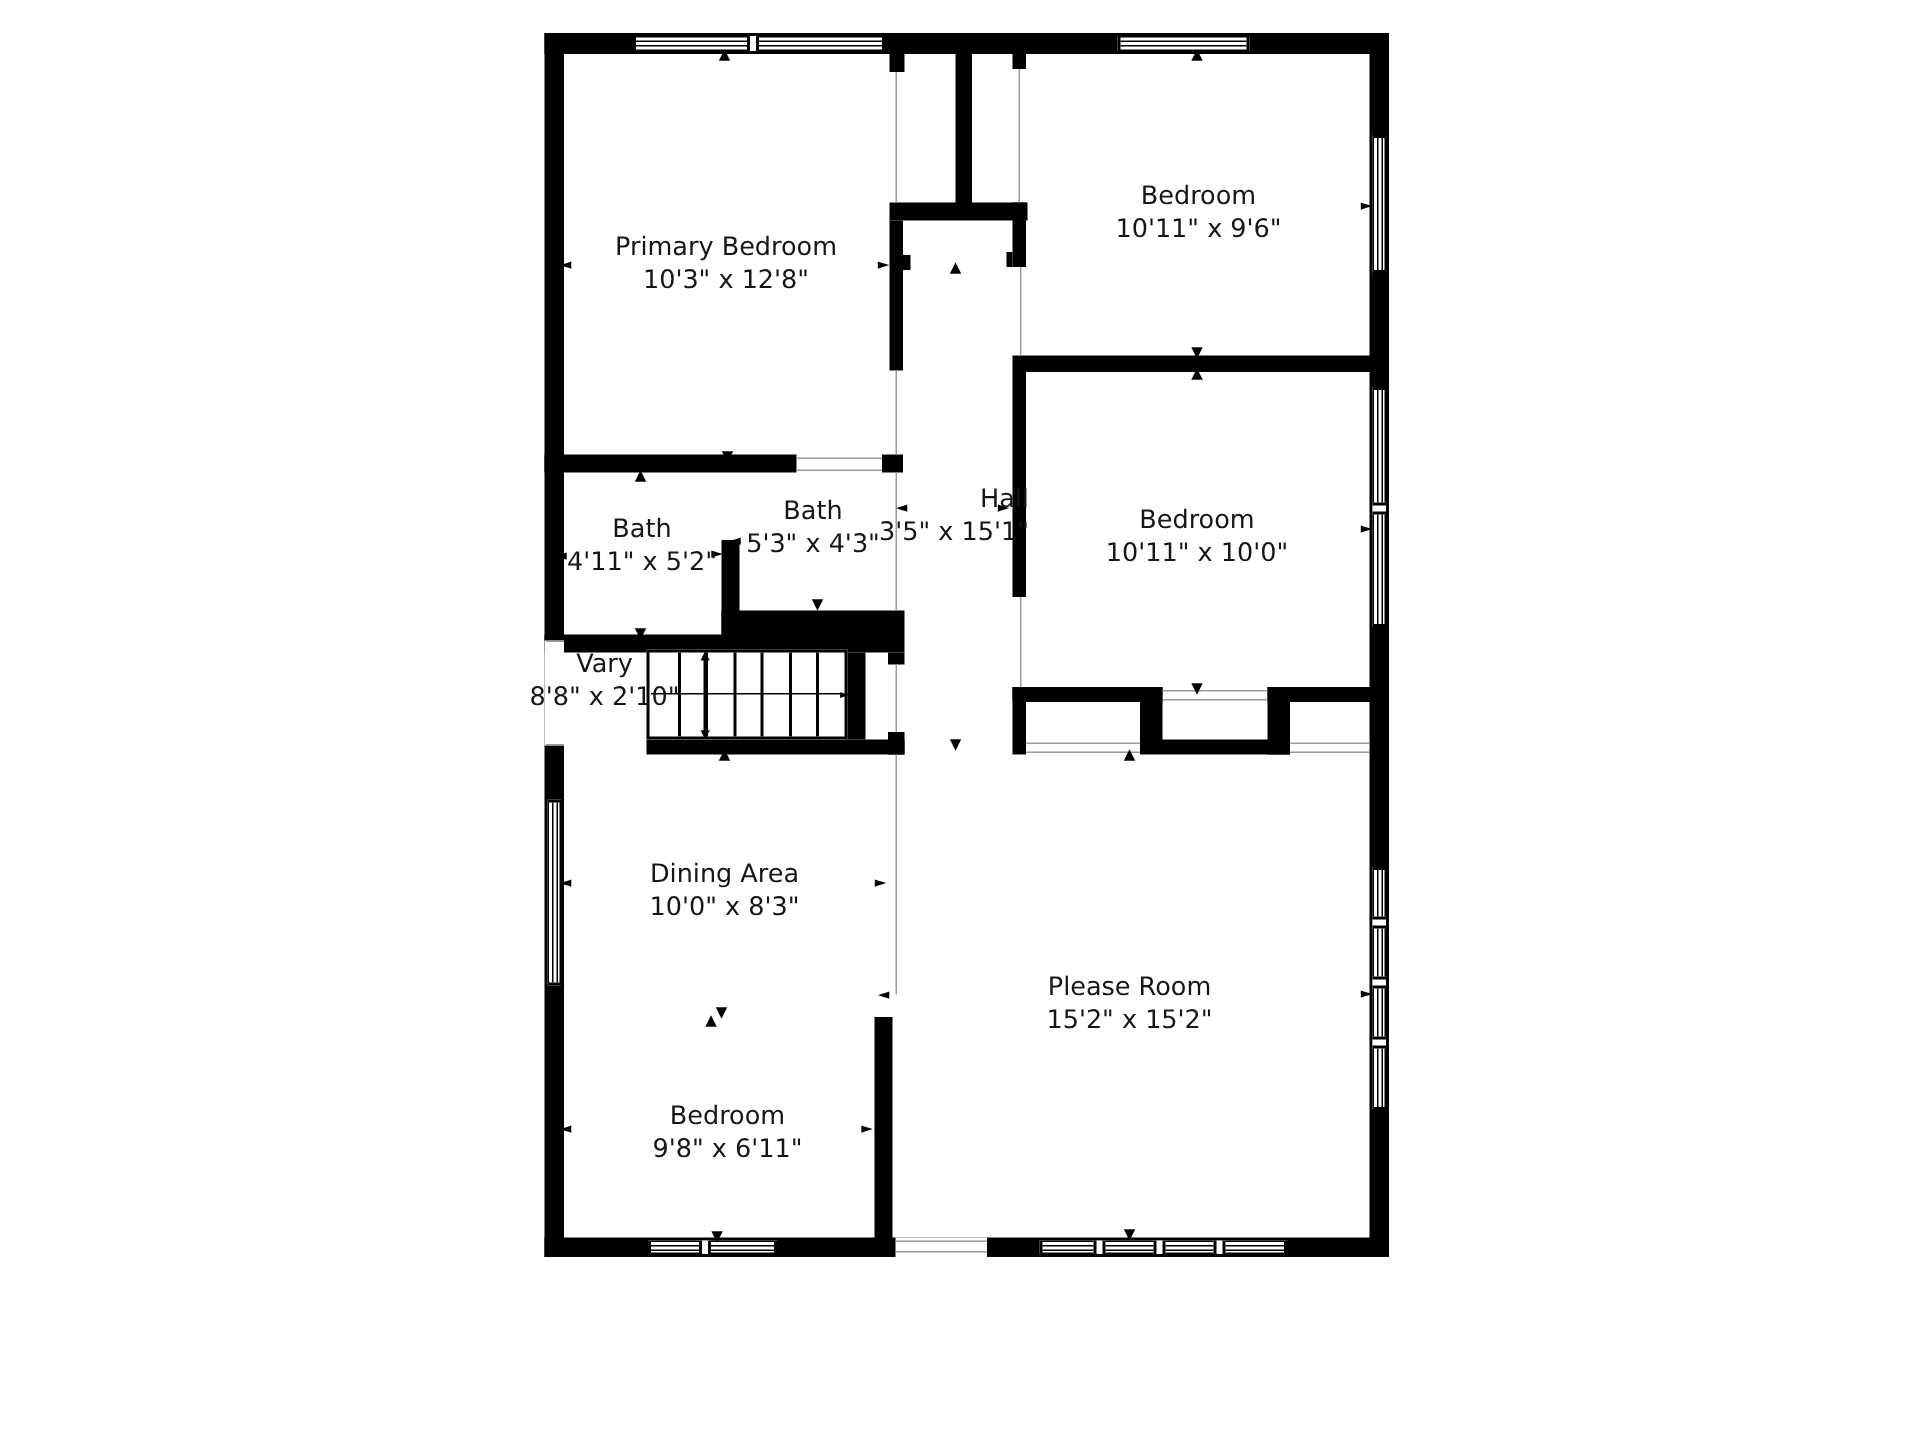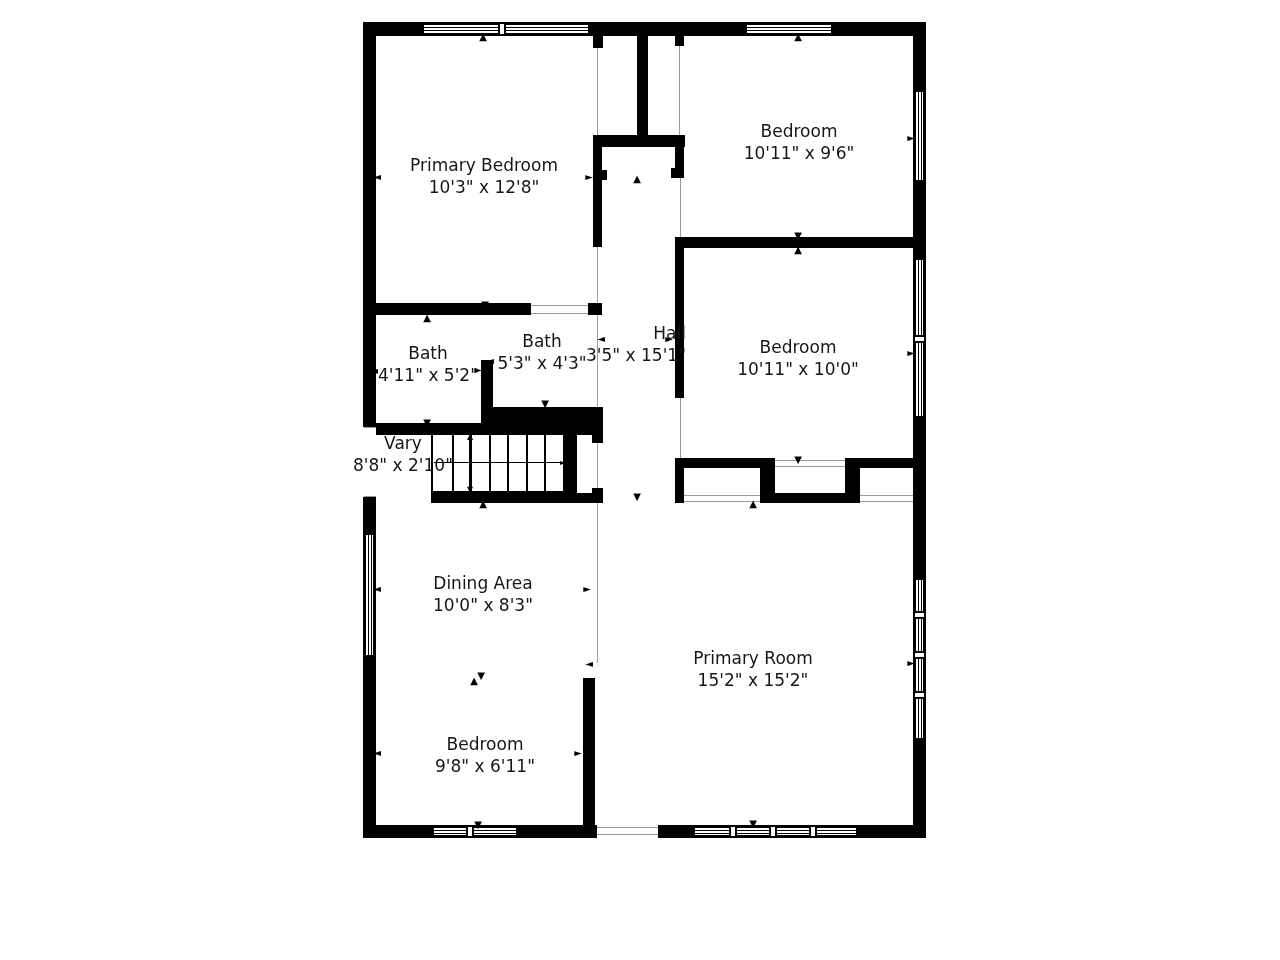--- a/index.html
+++ b/index.html
@@ -197,17 +197,17 @@
       </div>
       <div class="room-label" style="left: 483px; top: 594px;">
         <div>Dining Area</div>
         <div>10'0" x 8'3"</div>
       </div>
       <div class="room-label" style="left: 485px; top: 755px;">
         <div>Bedroom</div>
         <div>9'8" x 6'11"</div>
       </div>
       <div class="room-label" style="left: 753px; top: 669px;">
-        <div>Primary Room</div>
+        <div>Please Room</div>
         <div>15'2" x 15'2"</div>
       </div>
     </div>
 </div>
 
 </body></html>

